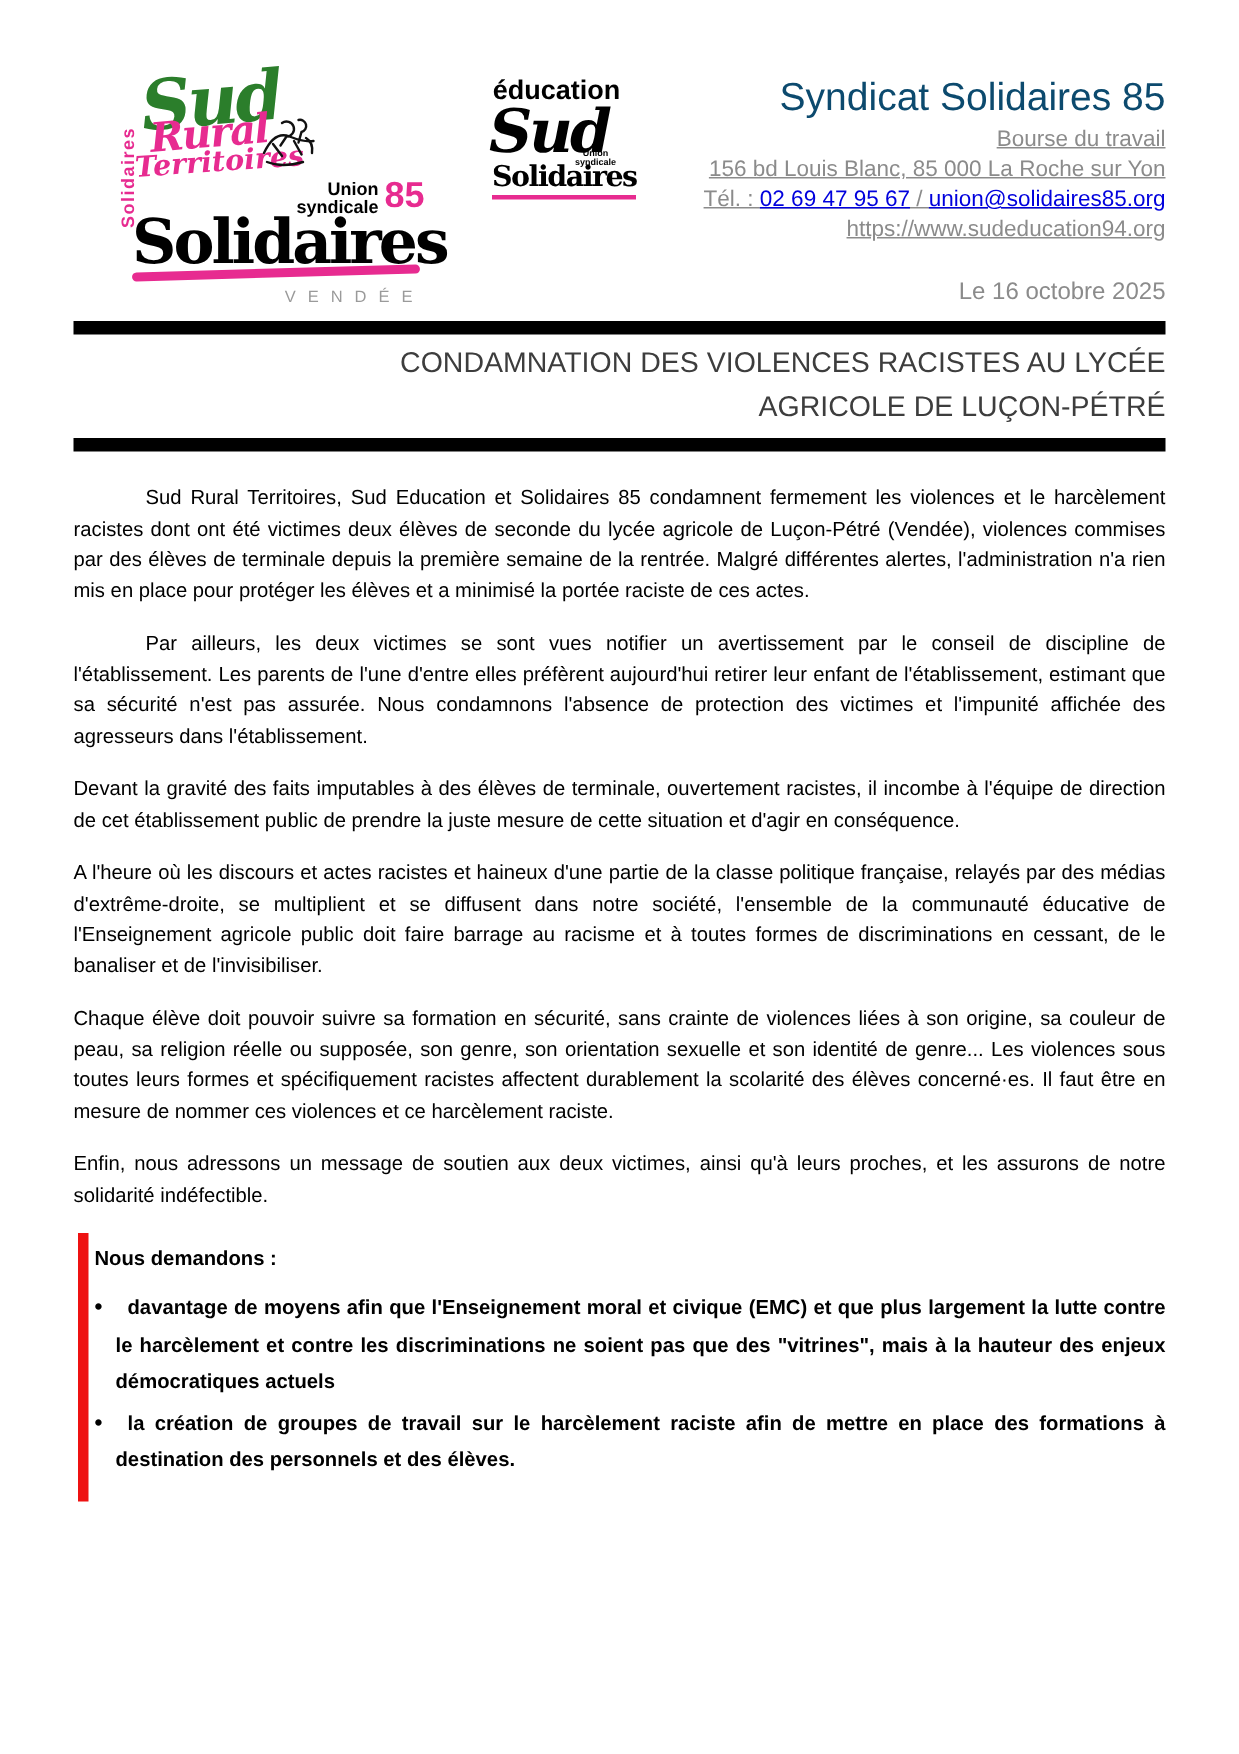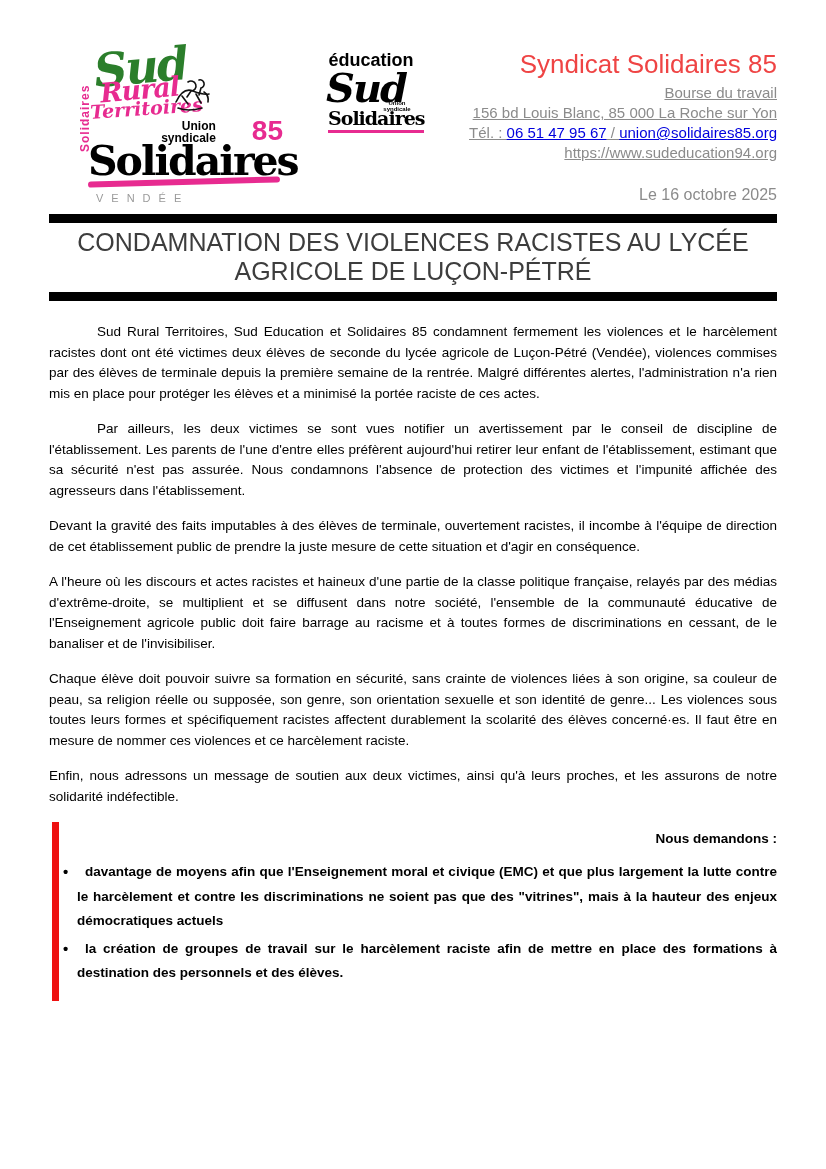--- a/index.html
+++ b/index.html
@@ -26,46 +26,46 @@
   .se-sud{font-family:"DejaVu Serif",serif;font-style:italic;font-weight:bold;font-size:40px;
     line-height:34px;letter-spacing:-2px;margin-left:-2px;}
   .se-union{position:absolute;right:0px;top:50px;width:34px;font-size:6px;line-height:6px;
     font-weight:bold;text-align:center;}
   .se-sol{font-family:"DejaVu Serif",serif;font-weight:bold;font-size:19px;letter-spacing:-1px;
     border-bottom:3px solid #e72b90;display:inline-block;padding-bottom:1px;margin-top:2px;}
   
   .logo-v{position:absolute;left:88px;top:120px;width:195px;}
   .v-top{display:flex;justify-content:flex-end;align-items:flex-start;gap:4px;margin-bottom:-4px;}
   .v-union{width:56px;font-size:12px;line-height:12px;font-weight:bold;text-align:right;}
-  .v-85{font-size:28px;line-height:22px;font-weight:bold;color:#e72b90;margin-left:32px;}
+  .v-85{font-size:24px;line-height:22px;font-weight:bold;color:#e72b90;}
   .v-sol{font-family:"DejaVu Serif",serif;font-weight:bold;font-size:41px;line-height:42px;
     letter-spacing:-2px;}
   .v-underline{height:6px;background:#e72b90;width:192px;transform:rotate(-1.6deg);
     border-radius:3px;margin-top:-3px;}
-  .v-vendee{margin-top:7px;text-align:left;color:#9a9a9a;font-size:11px;letter-spacing:8px;
+  .v-vendee{margin-top:7px;text-align:right;color:#9a9a9a;font-size:11px;letter-spacing:8px;
     padding-left:8px;}
   
   .contact{position:absolute;right:49px;top:48px;text-align:right;}
-  .org-name{font-size:26px;color:#ef4444;line-height:32px;margin-bottom:3px;}
+  .org-name{font-size:26px;color:#0c4a6e;line-height:32px;margin-bottom:3px;}
   .contact-line{font-size:15px;line-height:20px;color:#8b8b8b;text-decoration:underline;}
   .contact a{color:#0000dd;text-decoration:underline;}
   .date-line{position:absolute;right:49px;top:186px;font-size:16px;color:#8b8b8b;}
   
   .content{margin:0 49px;}
   .rule{height:9px;background:#000;}
-  h1{margin:0;padding:5px 0 6px 0;text-align:center;font-size:25px;line-height:29px;
+  h1{margin:0;padding:5px 0 6px 0;text-align:right;font-size:19px;line-height:29px;
     font-weight:normal;color:#3d3d3d;}
   h1 .tl{display:block;}
   
   .body-text p{font-size:13.5px;line-height:20.5px;text-align:justify;margin:0 0 15px 0;}
   .body-text p.first{margin-top:21px;}
   .body-text p.indent{text-indent:48px;}
   
   .demands{margin-left:3px;border-left:7px solid #ee1111;padding:9px 0 12px 4px;margin-top:0px;}
-  .demands-heading{font-size:13.5px;font-weight:bold;margin:0 0 14px 0;text-align:right;}
+  .demands-heading{font-size:13.5px;font-weight:bold;margin:0 0 14px 0;}
   .demands ul{list-style:none;margin:0;padding:0;}
   .demands li{position:relative;padding-left:14px;text-indent:8px;font-size:13.5px;
     font-weight:bold;line-height:24.5px;text-align:justify;margin-bottom:3px;}
   .demands .bullet{position:absolute;left:0;top:0;text-indent:0;font-size:15px;}
 </style>
 </head>
 <body>
 
 <div class="page">
 
@@ -103,21 +103,21 @@
       <div class="v-sol">Solidaires</div>
       <div class="v-underline"></div>
       <div class="v-vendee">VENDÉE</div>
     </div>
 
     <div class="contact">
       <div class="org-name">Syndicat Solidaires 85</div>
       <div class="contact-line">Bourse du travail</div>
       <div class="contact-line">156 bd Louis Blanc, 85 000 La Roche sur Yon</div>
       <div class="contact-line">
-        <span>Tél. : </span><a href="#">06 51 47 95 67</a><span> / </span><a href="#">union@solidaires85.org</a>
+        <span>Tél. : </span><a href="#">02 69 47 95 67</a><span> / </span><a href="#">union@solidaires85.org</a>
       </div>
       <div class="contact-line">https://www.sudeducation94.org</div>
     </div>
 
     <div class="date-line">Le 16 octobre 2025</div>
   </div>
 
   <div class="content">
 
     <div class="rule"></div>

